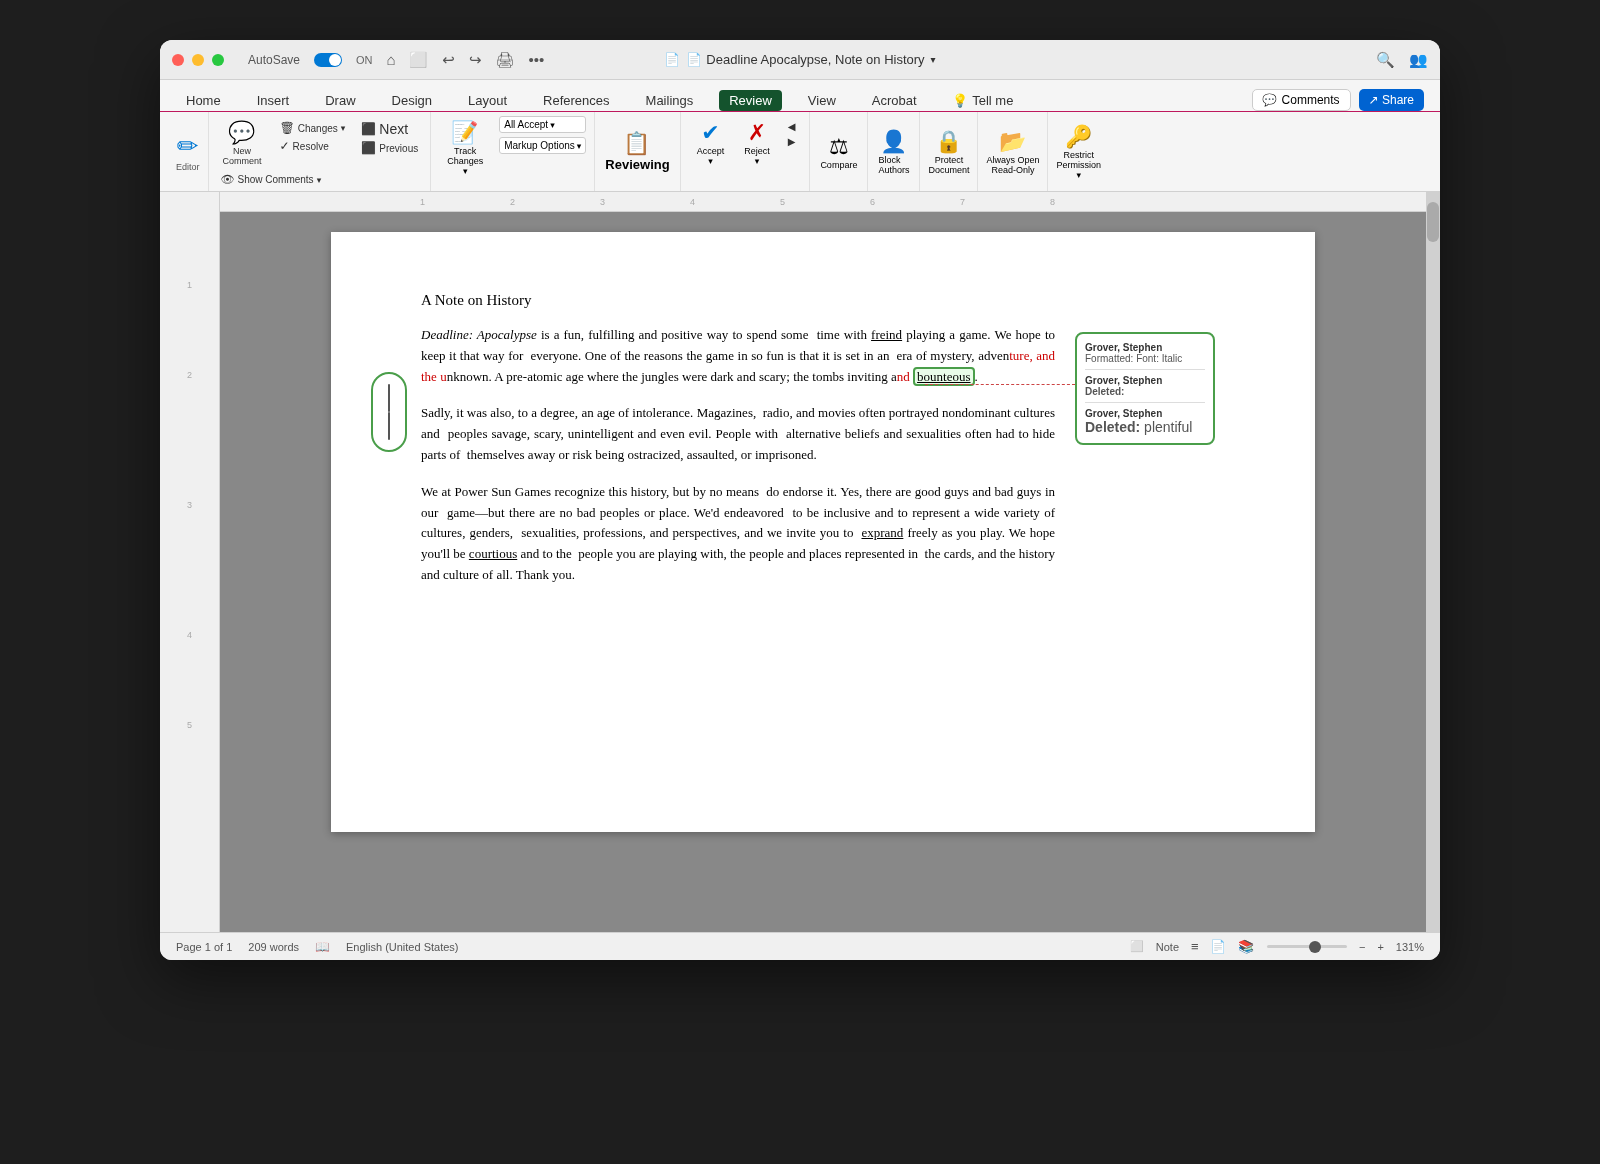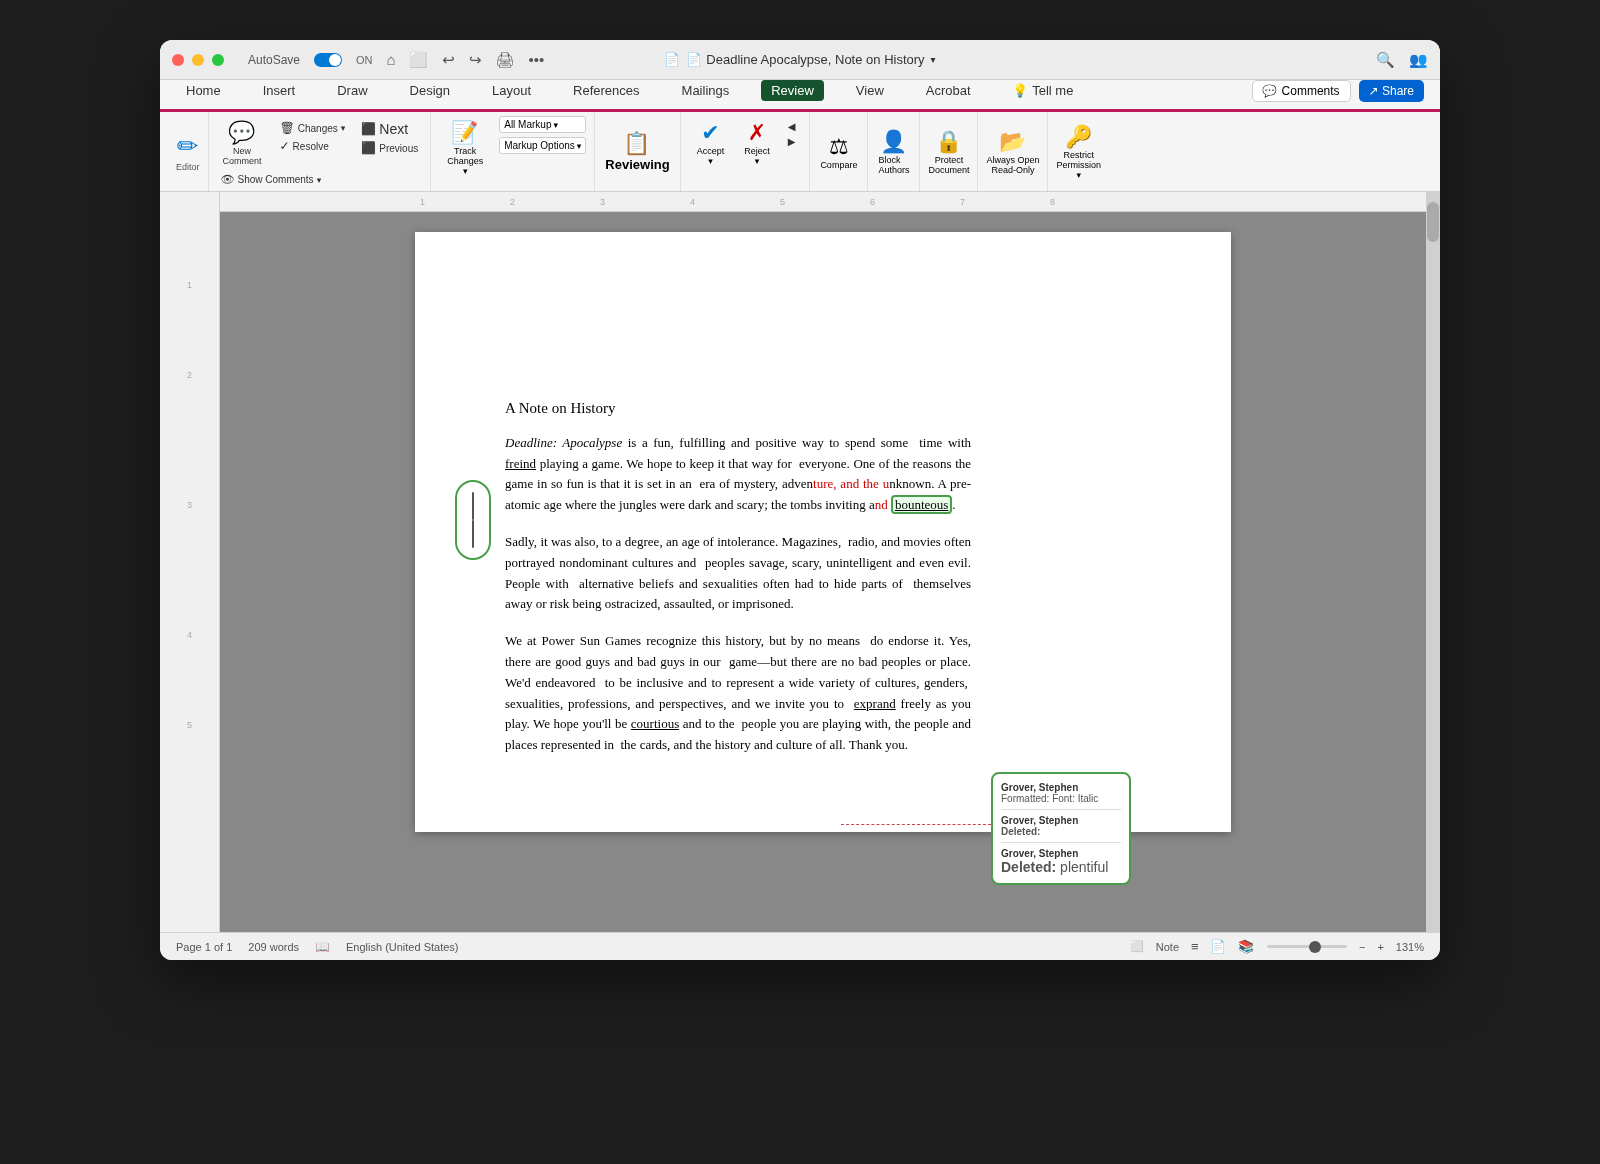--- a/index.html
+++ b/index.html
@@ -13,21 +13,21 @@
     .traffic-light { width: 12px; height: 12px; border-radius: 50%; }
     .tl-red { background: #ff5f57; }
     .tl-yellow { background: #febc2e; }
     .tl-green { background: #28c840; }
     .titlebar-title { position: absolute; left: 50%; transform: translateX(-50%); font-size: 13px; color: #333; display: flex; align-items: center; gap: 6px; }
     .titlebar-icons { display: flex; gap: 14px; margin-left: 16px; align-items: center; }
     .titlebar-icon { font-size: 15px; color: #555; cursor: pointer; }
     .titlebar-right { margin-left: auto; display: flex; gap: 14px; align-items: center; }
 
     
-    .menubar { background: #f5f5f5; height: 32px; display: flex; align-items: flex-start; padding: 0 16px; gap: 22px; border-bottom: 3px solid #be185d; }
+    .menubar { background: #f5f5f5; height: 32px; display: flex; align-items: flex-end; padding: 0 16px; gap: 16px; border-bottom: 1px solid #be185d; }
     .menu-item { font-size: 13px; color: #333; padding: 3px 10px; border-radius: 4px; cursor: pointer; }
     .menu-item:hover, .menu-item.active { background: #0063d1; color: white; }
     .menu-item.active { background: #14532d; color: white; }
     .menu-right { margin-left: auto; display: flex; gap: 8px; }
     .btn-comments { background: white; border: 1px solid #ccc; border-radius: 5px; font-size: 12px; padding: 3px 10px; display: flex; align-items: center; gap: 4px; cursor: pointer; }
     .btn-share { background: #0063d1; color: white; border: none; border-radius: 5px; font-size: 12px; padding: 3px 10px; cursor: pointer; }
 
     
     .ribbon { background: #f5f5f5; border-bottom: 1px solid #d0d0d0; display: flex; align-items: stretch; padding: 0 8px; min-height: 72px; overflow: hidden; }
     .ribbon-small-btn { display: flex; align-items: center; gap: 3px; padding: 1px 6px; cursor: pointer; border-radius: 3px; font-size: 11px; color: #333; }
@@ -159,21 +159,21 @@
 
     <div style="display:flex;flex-direction:column;padding:4px 8px;border-right:1px solid #e0e0e0;gap:4px;">
       <div style="display:flex;flex-direction:row;gap:8px;align-items:flex-start;">
         <div class="big-btn">
           <span style="font-size:22px;">📝</span>
           <span style="font-size:9px;text-align:center;">Track<br>Changes</span>
           <span style="font-size:9px;">▾</span>
         </div>
         <div style="display:flex;flex-direction:column;gap:4px;">
           <div class="ribbon-dropdown">
-            <span style="font-size:10px;">All Markup</span>
+            <span style="font-size:10px;">All Accept</span>
             <span style="font-size:9px;">▾</span>
           </div>
           <div class="ribbon-dropdown">
             <span style="font-size:10px;">Markup Options</span>
             <span style="font-size:9px;">▾</span>
           </div>
         </div>
       </div>
     </div>
 
@@ -249,21 +249,21 @@
           <span style="font-size:9px;color:#aaa;position:absolute;left:380px;">3</span>
           <span style="font-size:9px;color:#aaa;position:absolute;left:470px;">4</span>
           <span style="font-size:9px;color:#aaa;position:absolute;left:560px;">5</span>
           <span style="font-size:9px;color:#aaa;position:absolute;left:650px;">6</span>
           <span style="font-size:9px;color:#aaa;position:absolute;left:740px;">7</span>
           <span style="font-size:9px;color:#aaa;position:absolute;left:830px;">8</span>
         </div>
       </div>
 
       <div class="page-container" style="background:#888;padding:20px 20px;">
-        <div class="page" style="width:816px;position:relative;align-items:flex-end;">
+        <div class="page" style="width:984px;position:relative;">
 
           <div class="page-content">
             <p class="doc-title">A Note on History</p>
 
             <div style="position:absolute;left:-50px;top:80px;width:36px;height:80px;border:2.5px solid #4a9e4a;border-radius:18px;display:flex;flex-direction:column;align-items:center;justify-content:space-around;padding:10px 0;background:white;">
               <div style="width:2px;height:28px;background:#555;border-radius:1px;"></div>
               <div style="width:2px;height:28px;background:#555;border-radius:1px;"></div>
             </div>
 
             <p class="doc-para">
@@ -276,21 +276,21 @@
 
             <p class="doc-para">
               Sadly, it was also, to a degree, an age of intolerance. Magazines,&nbsp; radio, and movies often portrayed nondominant cultures and&nbsp; peoples savage, scary, unintelligent and even evil. People with&nbsp; alternative beliefs and sexualities often had to hide parts of&nbsp; themselves away or risk being ostracized, assaulted, or imprisoned.
             </p>
 
             <p class="doc-para">
               We at Power Sun Games recognize this history, but by no means&nbsp; do endorse it. Yes, there are good guys and bad guys in our&nbsp; game—but there are no bad peoples or place. We'd endeavored&nbsp; to be inclusive and to represent a wide variety of cultures, genders,&nbsp; sexualities, professions, and perspectives, and we invite you to&nbsp; <span class="doc-underline">exprand</span> freely as you play. We hope you'll be <span class="doc-underline">courtious</span> and to the&nbsp; people you are playing with, the people and places represented in&nbsp; the cards, and the history and culture of all. Thank you.
             </p>
           </div>
 
-          <div style="width:150px;flex-shrink:0;position:relative;">
+          <div style="width:150px;flex-shrink:0;position:relative;margin-top:40px;">
 
             <div style="position:absolute;top:52px;left:-150px;width:150px;height:1px;border-top:1.5px dashed #cc4444;"></div>
 
             <div style="position:absolute;top:0;left:0;width:140px;border:2px solid #4a9e4a;border-radius:8px;padding:8px;background:white;font-family:Arial,sans-serif;">
 
               <div>
                 <div style="font-size:10px;font-weight:bold;color:#333;">Grover, Stephen</div>
                 <div style="font-size:10px;color:#555;"><span style="font-weight:normal;">Formatted:</span> Font: Italic</div>
               </div>
               <div style="border-top:1px solid #ddd;margin:5px 0;"></div>

